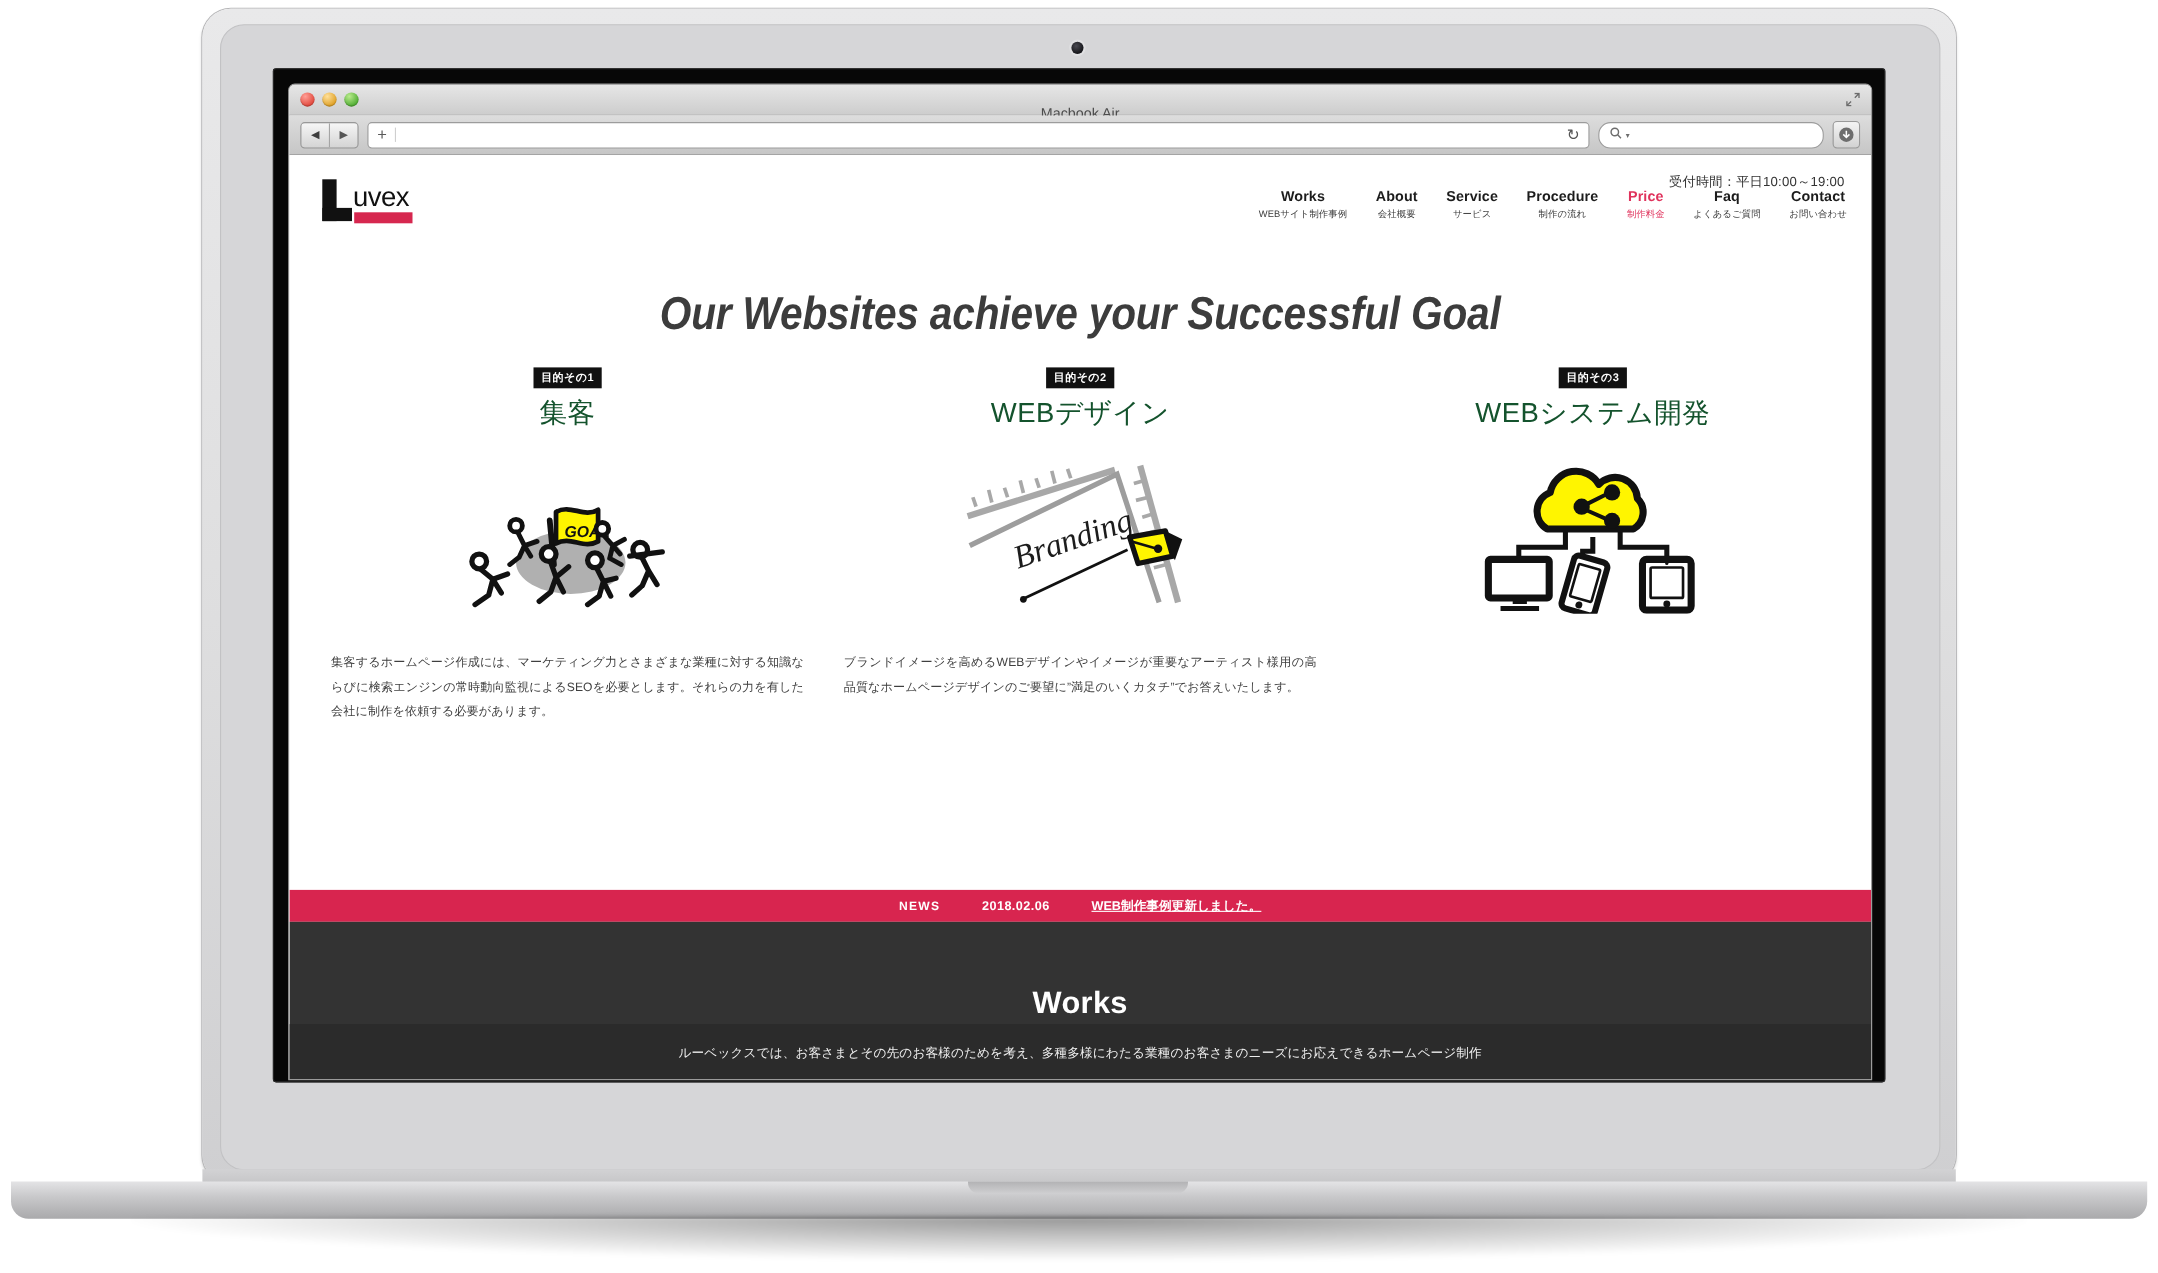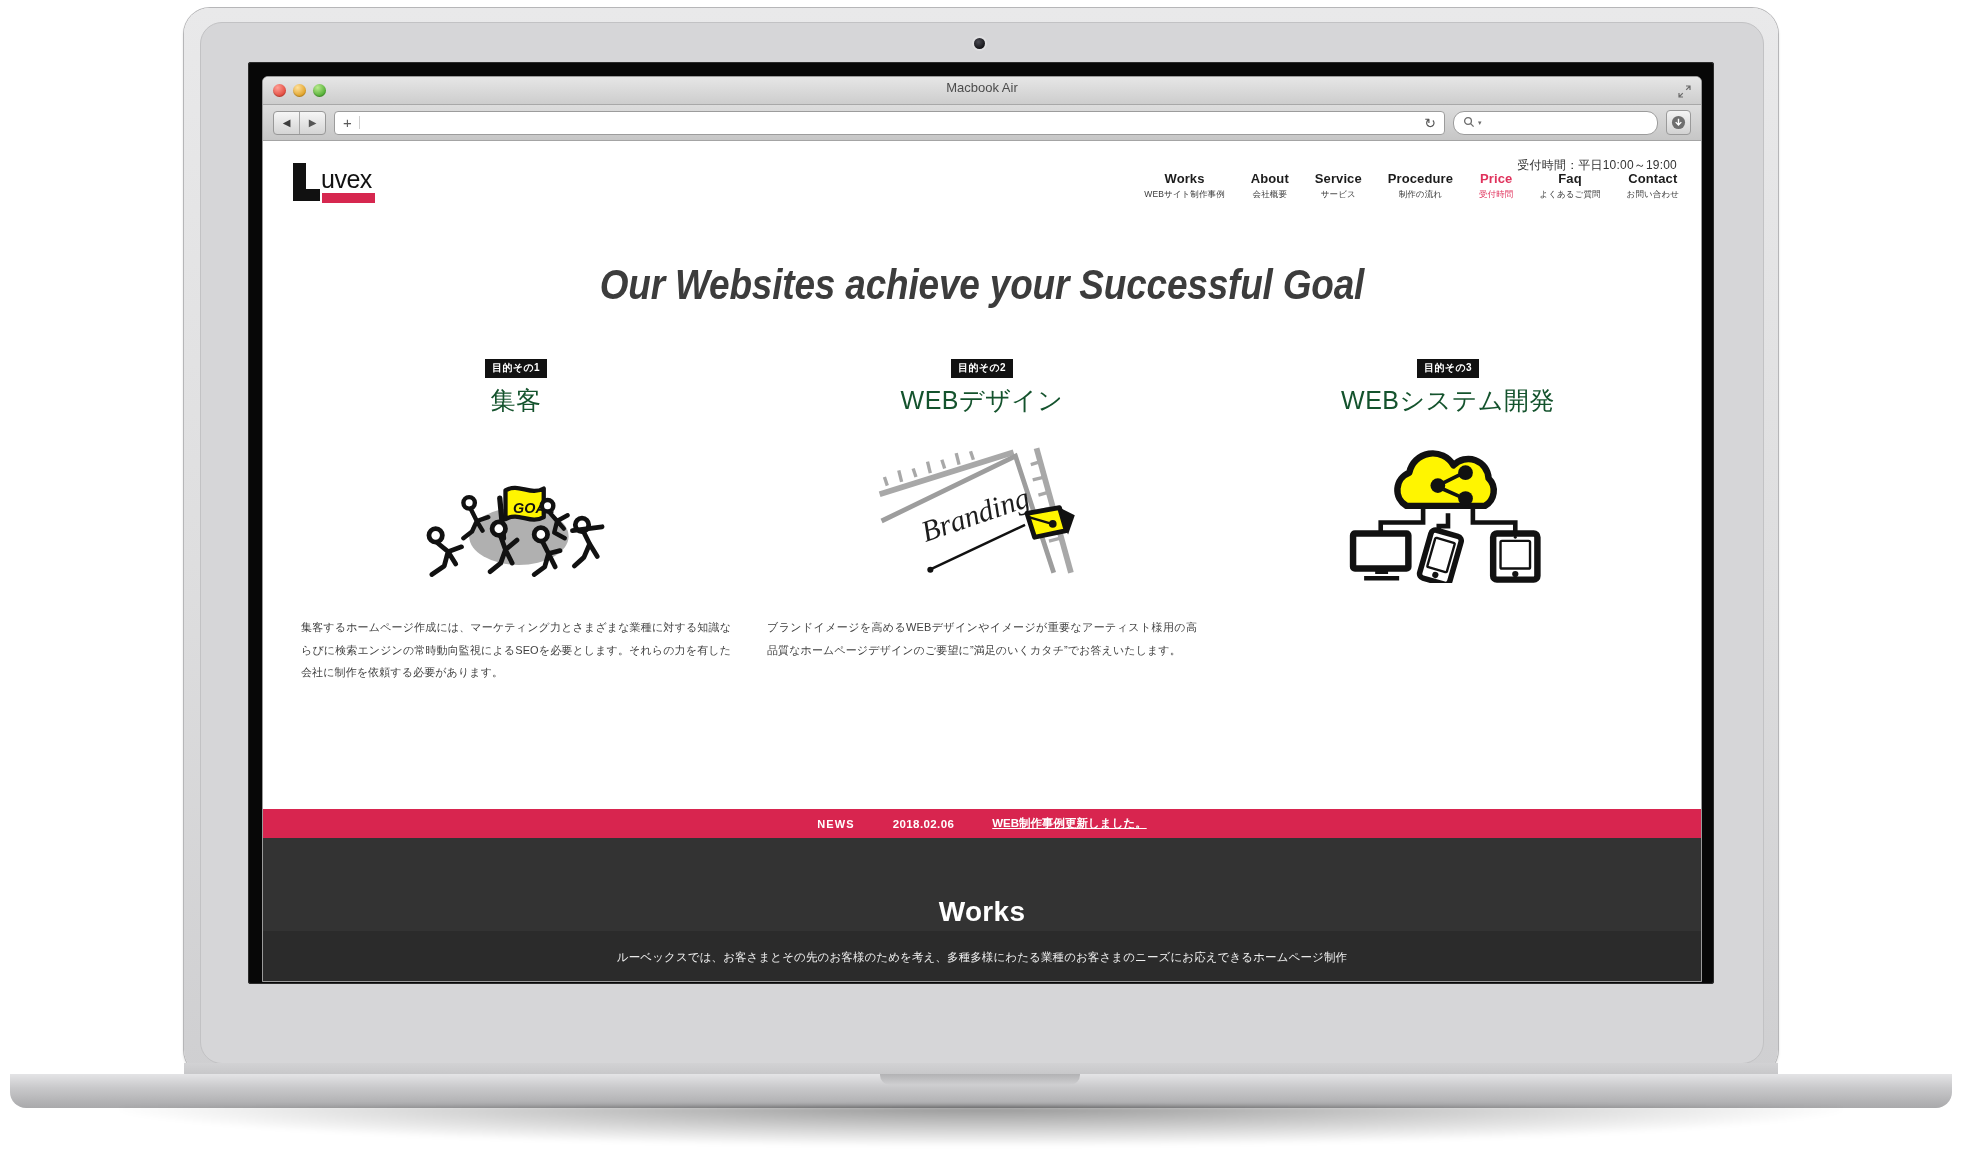--- a/index.html
+++ b/index.html
@@ -64,21 +64,21 @@
     position:relative;height:27px;
     background:linear-gradient(180deg,#e6e6e6 0%,#cdcdcd 100%);
     border-bottom:1px solid #a8a8a8;
   }
   .lights{position:absolute;left:10px;top:7px;display:flex;gap:7px;}
   .light{width:13px;height:13px;border-radius:50%;box-shadow:inset 0 -1px 1px rgba(0,0,0,.22);}
   .l-red{background:radial-gradient(circle at 35% 28%,#ff9f96,#e24b3f 70%);}
   .l-yellow{background:radial-gradient(circle at 35% 28%,#ffe09a,#e0a228 70%);}
   .l-green{background:radial-gradient(circle at 35% 28%,#b9eb8d,#52ae35 70%);}
   .win-title{
-    position:absolute;left:0;right:0;top:3px;text-align:center;
+    position:absolute;left:0;right:0;top:18px;text-align:center;
     font-size:13px;color:#4c4c4c;
   }
   .fullscreen-ico{
     position:absolute;right:10px;top:7px;width:13px;height:13px;color:#6b6b6b;
   }
   .toolbar{
     position:relative;height:35px;
     background:linear-gradient(180deg,#dddddd 0%,#c6c6c6 100%);
     border-bottom:1px solid #a4a4a4;
     display:flex;align-items:center;padding:0 10px;gap:8px;
@@ -143,21 +143,21 @@
     font-size:42px;font-weight:bold;font-style:italic;color:#3c3c3c;
     font-family:"Liberation Sans",sans-serif;
     transform:scaleX(.88);letter-spacing:-.2px;
   }
   .hero-sub{
     margin-top:26px;font-size:13px;color:#555;letter-spacing:.3px;
   }
 
   
   .cols{
-    display:flex;justify-content:space-between;margin-top:48px;padding:0 38px;gap:28px;
+    display:flex;justify-content:space-between;margin-top:24px;padding:0 38px;gap:28px;
   }
   .col{width:430px;}
   .badge-wrap{text-align:center;}
   .badge{
     display:inline-block;background:#111;color:#fff;font-size:10px;font-weight:bold;
     padding:2px 7px 3px 7px;letter-spacing:.4px;
   }
   .col-title{
     text-align:center;margin-top:6px;font-size:25px;color:#14532d;letter-spacing:.5px;
   }
@@ -274,21 +274,21 @@
           <div class="navitem">
             <div class="nav-en">Service</div>
             <div class="nav-jp">サービス</div>
           </div>
           <div class="navitem">
             <div class="nav-en">Procedure</div>
             <div class="nav-jp">制作の流れ</div>
           </div>
           <div class="navitem accent">
             <div class="nav-en">Price</div>
-            <div class="nav-jp">受付時間</div>
+            <div class="nav-jp">制作料金</div>
           </div>
           <div class="navitem">
             <div class="nav-en">Faq</div>
             <div class="nav-jp">よくあるご質問</div>
           </div>
           <div class="navitem">
             <div class="nav-en">Contact</div>
             <div class="nav-jp">お問い合わせ</div>
           </div>
         </div>

